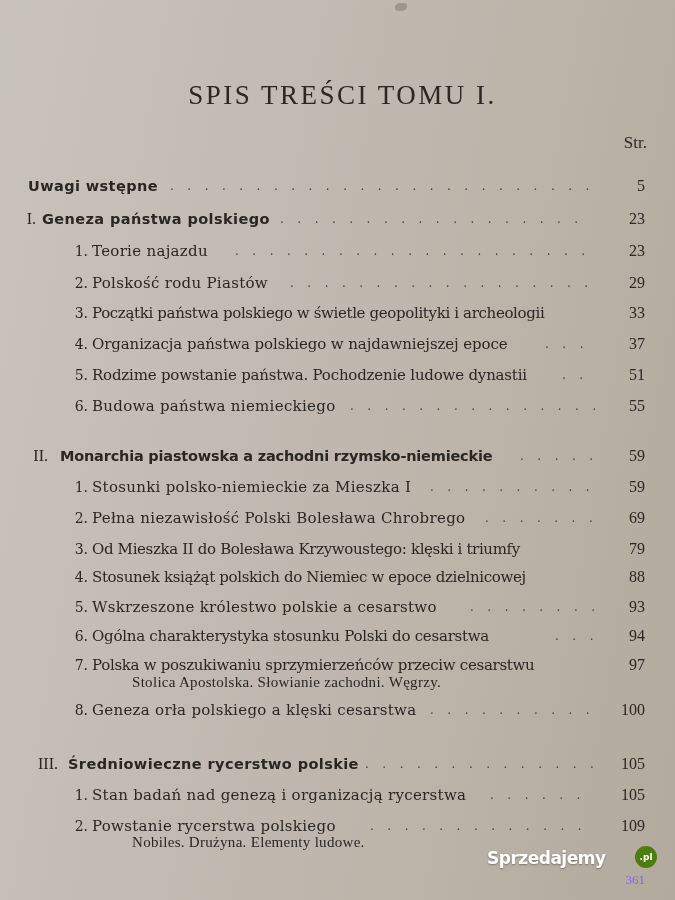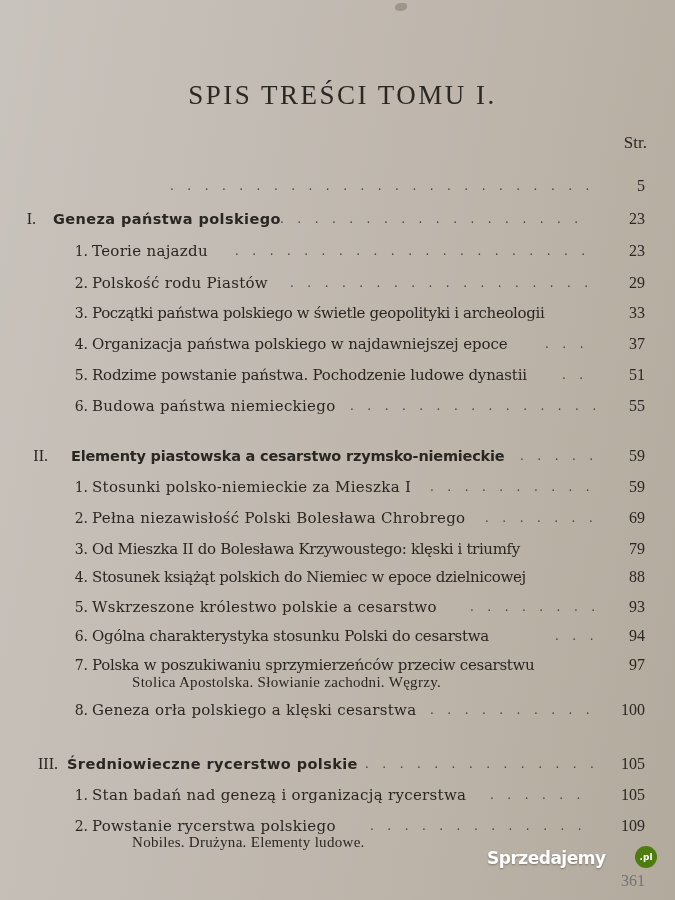--- a/index.html
+++ b/index.html
@@ -75,21 +75,21 @@
     }
     .bold .label {
       font-weight: bold;
       font-family: "DejaVu Sans", sans-serif;
       font-size: 14.5px;
       letter-spacing: 0.4px;
     }
     .sub .num { left: 60px; font-size: 14px; }
     .sub .label { left: 92px; }
     .chap .num { left: 20px; width: 44px; text-align: right; font-family: "Liberation Serif", serif; font-size: 16px;}
-    .chap .label { left: 62px; margin-left: 11px; }
+    .chap .label { left: 62px; }
     .cont {
       position: absolute;
       white-space: nowrap;
       font-family: Liberation Serif, serif;
       font-size: 15px;
       line-height: 22px;
       letter-spacing: 0.3px;
     }
     .watermark {
       position: absolute;
@@ -115,42 +115,43 @@
       font-weight: bold;
       font-size: 9px;
       line-height: 22px;
       text-align: center;
     }
     .folio {
       position: absolute;
       right: 30px;
       top: 872px;
       font-family: "Liberation Serif", serif;
-      font-size: 16px;
-      color: #737373;
+      font-size: 13px;
+      color: #8b5cf6;
     }
     .smudge {
       position: absolute;
       left: 395px; top: 3px;
       width: 12px; height: 8px;
       background: #8a7d70;
       border-radius: 50% 30% 50% 40%;
       opacity: 0.6;
     }
   </style>
 </head>
 <body>
 
 <div class="page">
   <div class="smudge"></div>
 
   <div class="title">SPIS TREŚCI TOMU I.</div>
   <div class="str-label">Str.</div>
 
   <div class="toc-row bold" style="top:175px">
+    <span class="label" style="left:28px">Uwagi wstępne</span>
     <span class="dots" style="left:170px;width:420px">...............................</span>
     <span class="page-no">5</span>
   </div>
 
   <div class="toc-row bold chap" style="top:208px">
     <span class="num" style="left:0;width:36px">I.</span>
     <span class="label" style="left:42px">Geneza państwa polskiego</span>
     <span class="dots" style="left:280px;width:310px">.......................</span>
     <span class="page-no">23</span>
   </div>
@@ -191,21 +192,21 @@
 
   <div class="toc-row sub" style="top:395px">
     <span class="num">6.</span>
     <span class="label">Budowa państwa niemieckiego</span>
     <span class="dots" style="left:350px;width:245px">..................</span>
     <span class="page-no">55</span>
   </div>
 
   <div class="toc-row bold chap" style="top:445px">
     <span class="num" style="left:0;width:48px">II.</span>
-    <span class="label" style="left:60px;letter-spacing:-0.2px">Elementy piastowska a cesarstwo rzymsko-niemieckie</span>
+    <span class="label" style="left:60px;letter-spacing:-0.2px">Monarchia piastowska a zachodni rzymsko-niemieckie</span>
     <span class="dots" style="left:520px;width:75px">.....</span>
     <span class="page-no">59</span>
   </div>
 
   <div class="toc-row sub" style="top:476px">
     <span class="num">1.</span>
     <span class="label">Stosunki polsko-niemieckie za Mieszka I</span>
     <span class="dots" style="left:430px;width:165px">............</span>
     <span class="page-no">59</span>
   </div>
@@ -252,21 +253,21 @@
 
   <div class="toc-row sub" style="top:699px">
     <span class="num">8.</span>
     <span class="label">Geneza orła polskiego a klęski cesarstwa</span>
     <span class="dots" style="left:430px;width:160px">...........</span>
     <span class="page-no">100</span>
   </div>
 
   <div class="toc-row bold chap" style="top:753px">
     <span class="num" style="left:0;width:58px">III.</span>
-    <span class="label" style="left:56px">Średniowieczne rycerstwo polskie</span>
+    <span class="label" style="left:68px">Średniowieczne rycerstwo polskie</span>
     <span class="dots" style="left:365px;width:230px">.................</span>
     <span class="page-no">105</span>
   </div>
 
   <div class="toc-row sub" style="top:784px">
     <span class="num">1.</span>
     <span class="label">Stan badań nad genezą i organizacją rycerstwa</span>
     <span class="dots" style="left:490px;width:105px">.......</span>
     <span class="page-no">105</span>
   </div>

